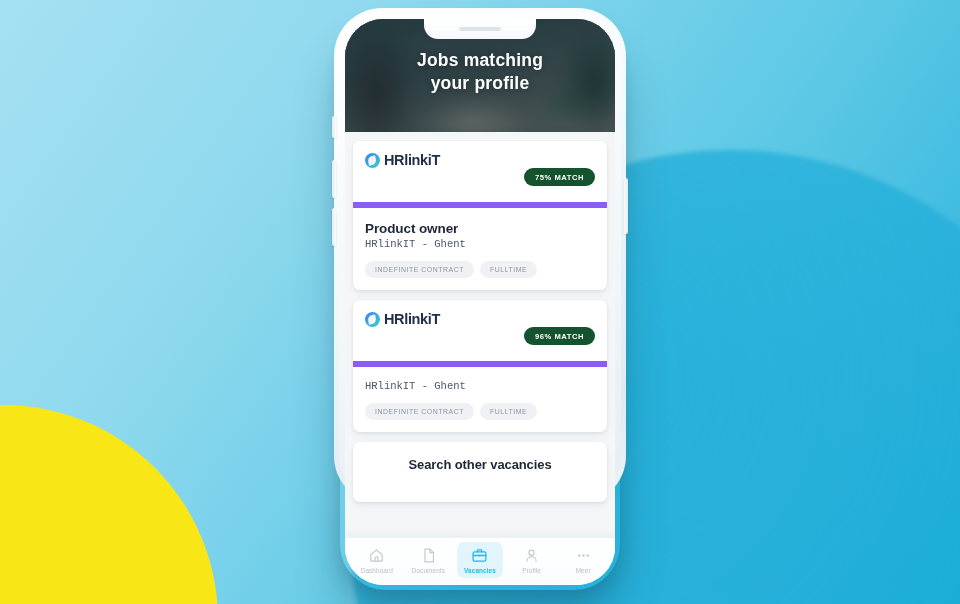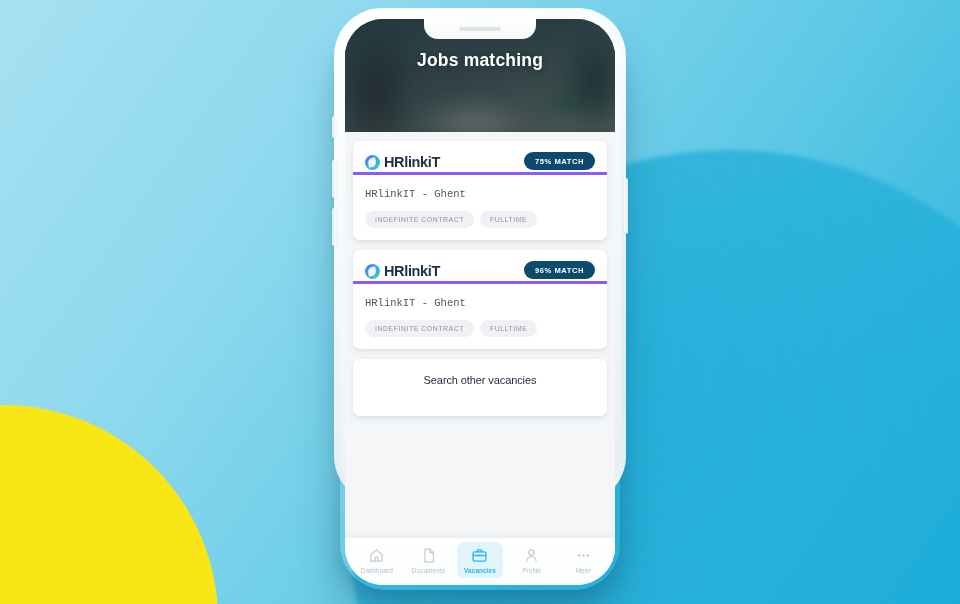--- a/index.html
+++ b/index.html
@@ -112,45 +112,45 @@
     position:absolute; top:113px; left:0; right:0; bottom:0;
     background:#f4f6f8;
     padding:9px 8px 0 8px;
   }
   .card{
     background:#ffffff; border-radius:7px;
     box-shadow:0 1px 3px rgba(25,60,80,.09), 0 4px 10px rgba(25,60,80,.05);
     margin-bottom:10px; overflow:hidden;
   }
   .card-head{
-    display:flex; align-items:flex-end; justify-content:space-between;
-    padding:11px 12px 2px 12px;
-    border-bottom:3px solid #8b5cf6;
+    display:flex; align-items:flex-start; justify-content:space-between;
+    padding:11px 12px 16px 12px;
+    border-bottom:6px solid #8b5cf6;
   }
   .brand{ display:flex; align-items:center; gap:4px; }
   .brand-mark{
     width:15px; height:15px; border-radius:50%;
     background:linear-gradient(135deg,#3f7ff0 0%,#3aa3e3 45%,#3fd3c0 100%);
     position:relative; flex:none;
   }
   .brand-mark:after{
     content:""; position:absolute; left:3.4px; top:3.2px;
     width:8.2px; height:8.6px;
     border-radius:60% 6% 60% 6%;
     background:#ffffff; opacity:.92;
     transform:rotate(-12deg);
   }
   .brand-text{
     font-size:14.5px; font-weight:bold; color:#20304a;
     letter-spacing:-.35px;
   }
   .match-badge{
-    background:#0c4a6e; color:#ffffff;
+    background:#14532d; color:#ffffff;
     font-size:7.6px; font-weight:bold; letter-spacing:.55px;
-    padding:4.5px 11px; border-radius:11px; white-space:nowrap;
+    padding:4.5px 11px; border-radius:11px; white-space:nowrap;margin-top:16px;
   }
   .card-body{ padding:13px 12px 12px 12px; }
   .job-title{
     font-size:13.5px; font-weight:bold; color:#1d2739;
     letter-spacing:-.1px; margin-bottom:2px;
   }
   .job-company{
     font-size:10.5px; color:#4c5668; margin-bottom:11px;font-family:Liberation Mono, monospace;
   }
   .tags{ display:flex; gap:6px; }
@@ -160,21 +160,21 @@
     padding:5px 10px; border-radius:10px; white-space:nowrap;
   }
 
   .search-card{
     background:#ffffff; border-radius:7px;
     box-shadow:0 1px 3px rgba(25,60,80,.09), 0 4px 10px rgba(25,60,80,.05);
     padding:15px 12px 30px 12px;
     text-align:center;
   }
   .search-title{
-    font-size:11px; font-weight:normal; color:#1d2739; letter-spacing:-.1px;
+    font-size:13px; font-weight:bold; color:#1d2739; letter-spacing:-.1px;
   }
 
   
   .tabbar{
     position:absolute; left:0; right:0; bottom:0;
     height:48px;
     background:linear-gradient(180deg,#ffffff,#fbfdfe);
     border-top:1px solid #eef2f4;
     display:flex; align-items:center; justify-content:space-around;
     padding:0 6px 4px 6px;
@@ -210,34 +210,36 @@
 
       <div class="notch">
         <div class="notch-speaker"></div>
       </div>
 
       <div class="hero">
         <div class="hero-photo"></div>
         <div class="hero-tint"></div>
         <div class="hero-title">
           <div>Jobs matching</div>
+          <div>your profile</div>
         </div>
       </div>
 
       <div class="content">
 
         <div class="card">
           <div class="card-head">
             <div class="brand">
               <span class="brand-mark"></span>
               <span class="brand-text">HRlinkiT</span>
             </div>
             <span class="match-badge">75% MATCH</span>
           </div>
           <div class="card-body">
+            <div class="job-title">Product owner</div>
             <div class="job-company">HRlinkIT - Ghent</div>
             <div class="tags">
               <span class="tag">INDEFINITE CONTRACT</span>
               <span class="tag">FULLTIME</span>
             </div>
           </div>
         </div>
 
         <div class="card">
           <div class="card-head">

